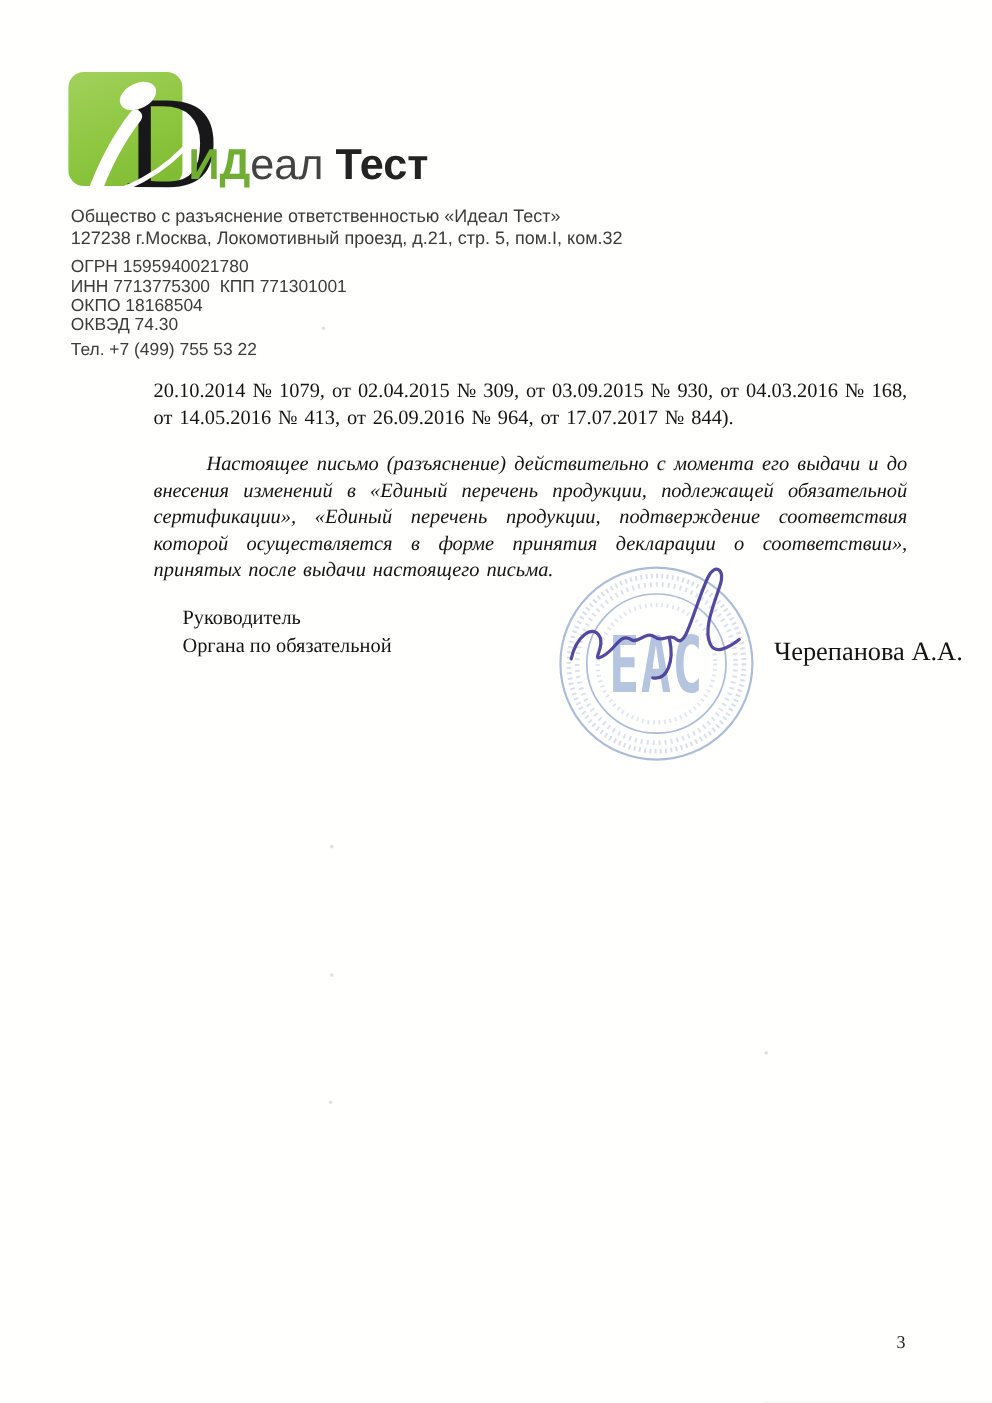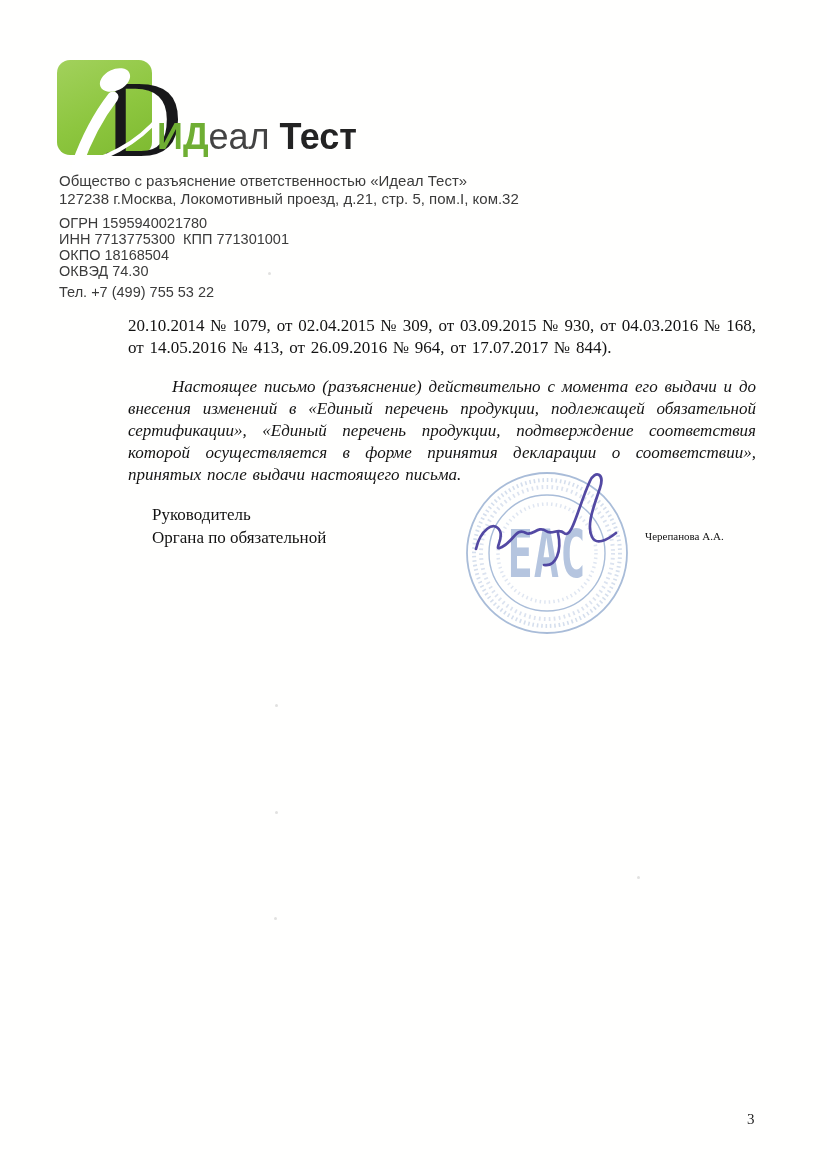--- a/index.html
+++ b/index.html
@@ -52,21 +52,21 @@
 
   
   .sig-titles {
     position: absolute; left: 116px; top: 503px;
     font-family: "Liberation Serif", serif;
     font-size: 17px; line-height: 23px; color: #131313; margin-left: 36px;
   }
   .signer-name {
     position: absolute; left: 645px; top: 530px;
     font-family: "Liberation Serif", serif;
-    font-size: 11px; color: #131313; white-space: nowrap;
+    font-size: 22px; color: #131313; white-space: nowrap;
   }
 
   
   .stamp-svg {
     position: absolute; left: 452px; top: 458px; width: 190px; height: 190px;
     z-index: 4; filter: blur(0.45px); opacity: 0.93;
   }
   .stamp-ring   { fill: none; stroke: var(--stamp-blue, #a3b8d6); }
   .stamp-textring { fill: none; stroke: #b4c4df; }
   .stamp-eac {

